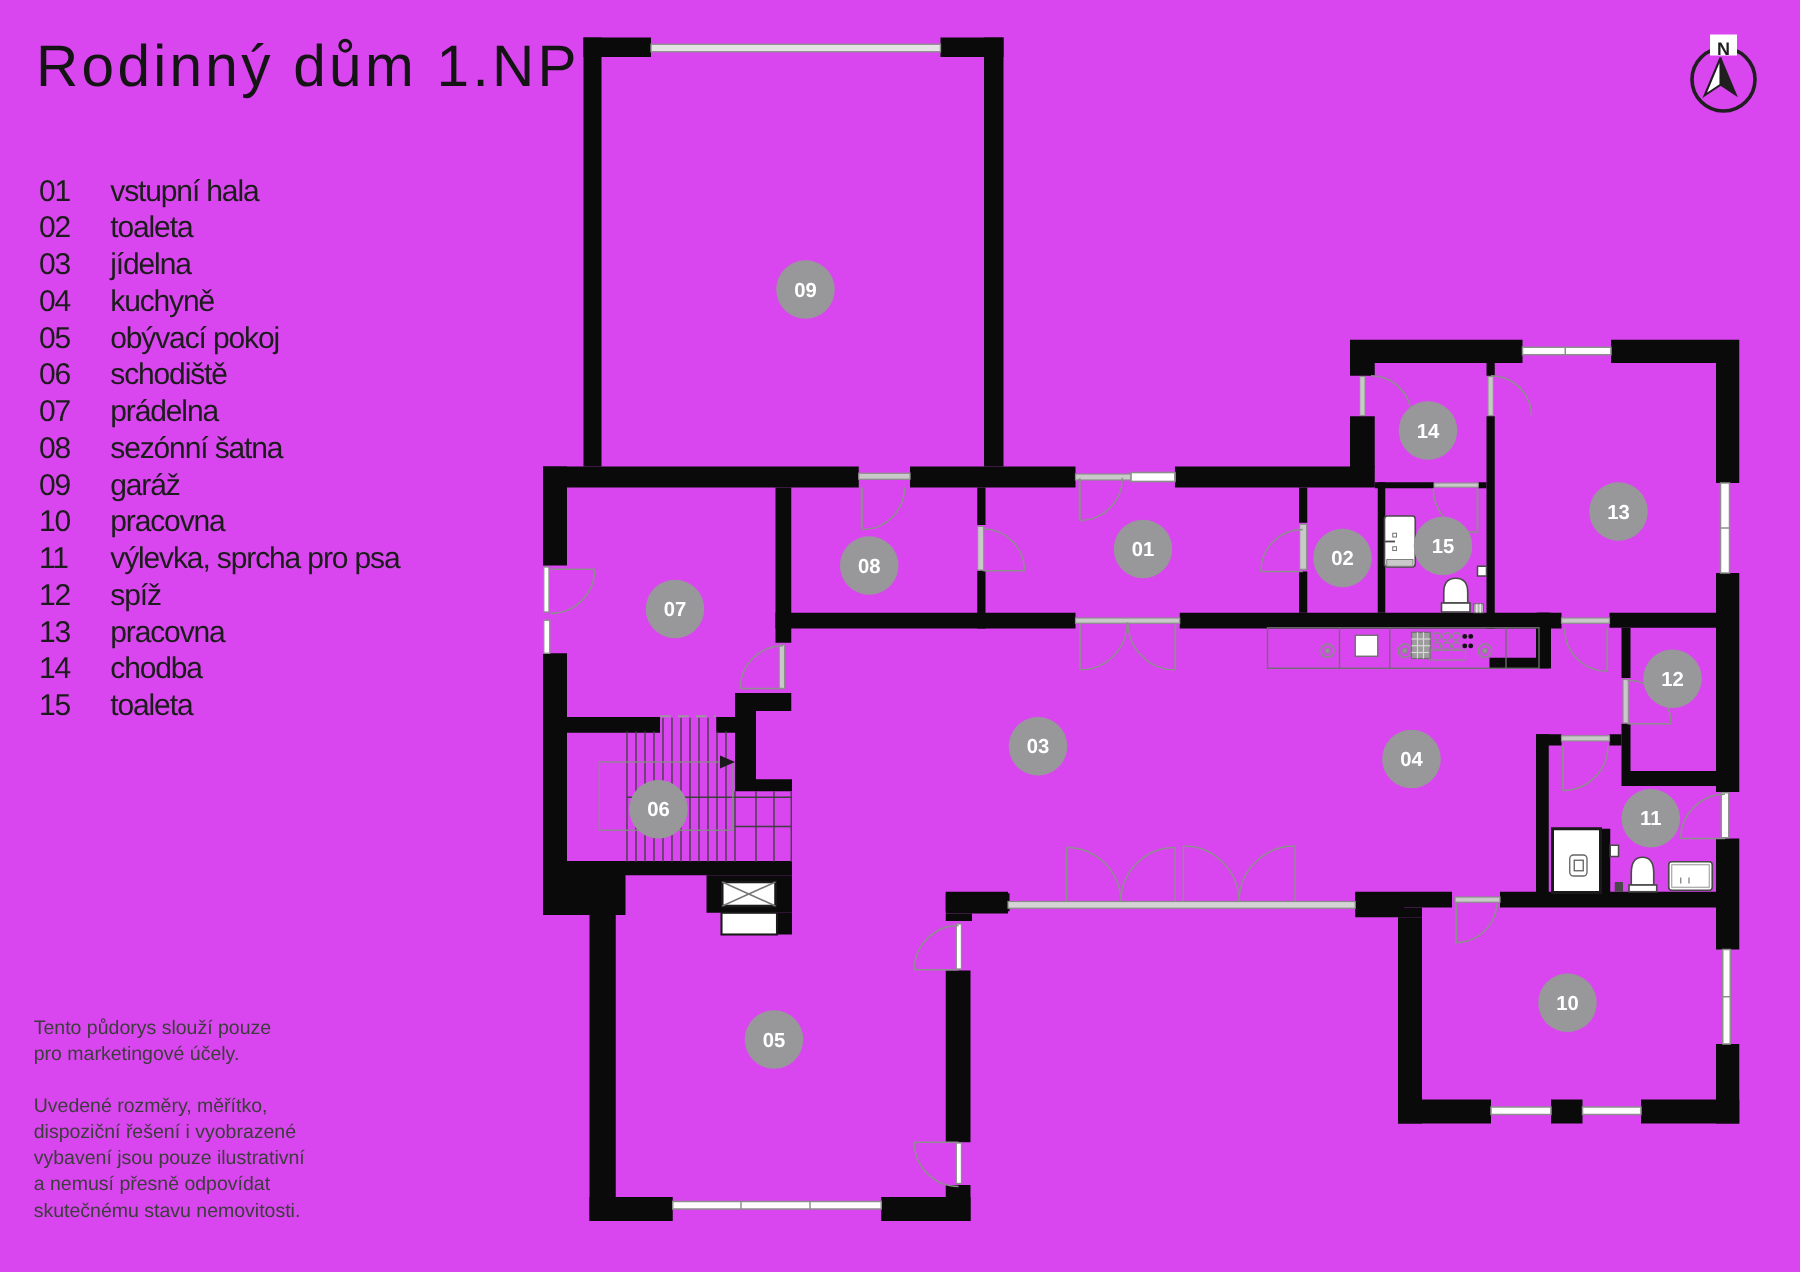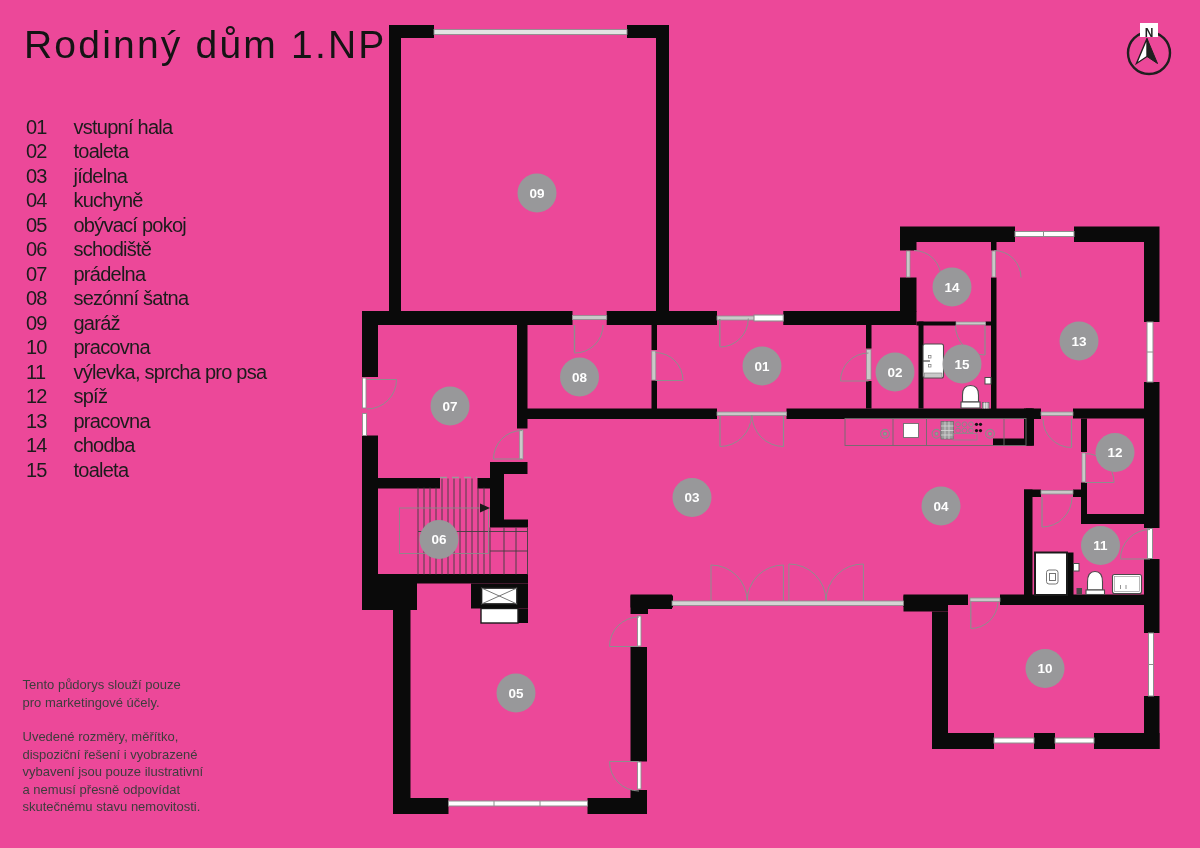--- a/index.html
+++ b/index.html
@@ -1,16 +1,16 @@
 <!DOCTYPE html>
 <html><head>
 <meta charset="utf-8">
 <style>
 html,body{margin:0;padding:0;background:#fff;}
-#page{position:relative;width:1200px;height:848px;background:#ec4899;overflow:hidden;
+#page{position:relative;width:1200px;height:848px;background:#d946ef;overflow:hidden;
 font-family:"Liberation Sans",sans-serif;}
 svg{position:absolute;left:0;top:0;}
 </style>
 </head>
 <body>
 <div id="page">
 <svg width="1200" height="848" viewBox="0 0 1200 848">
 
 <text x="24" y="57.5" font-size="39" letter-spacing="2.2" fill="#141414">Rodinný dům 1.NP</text>
 

